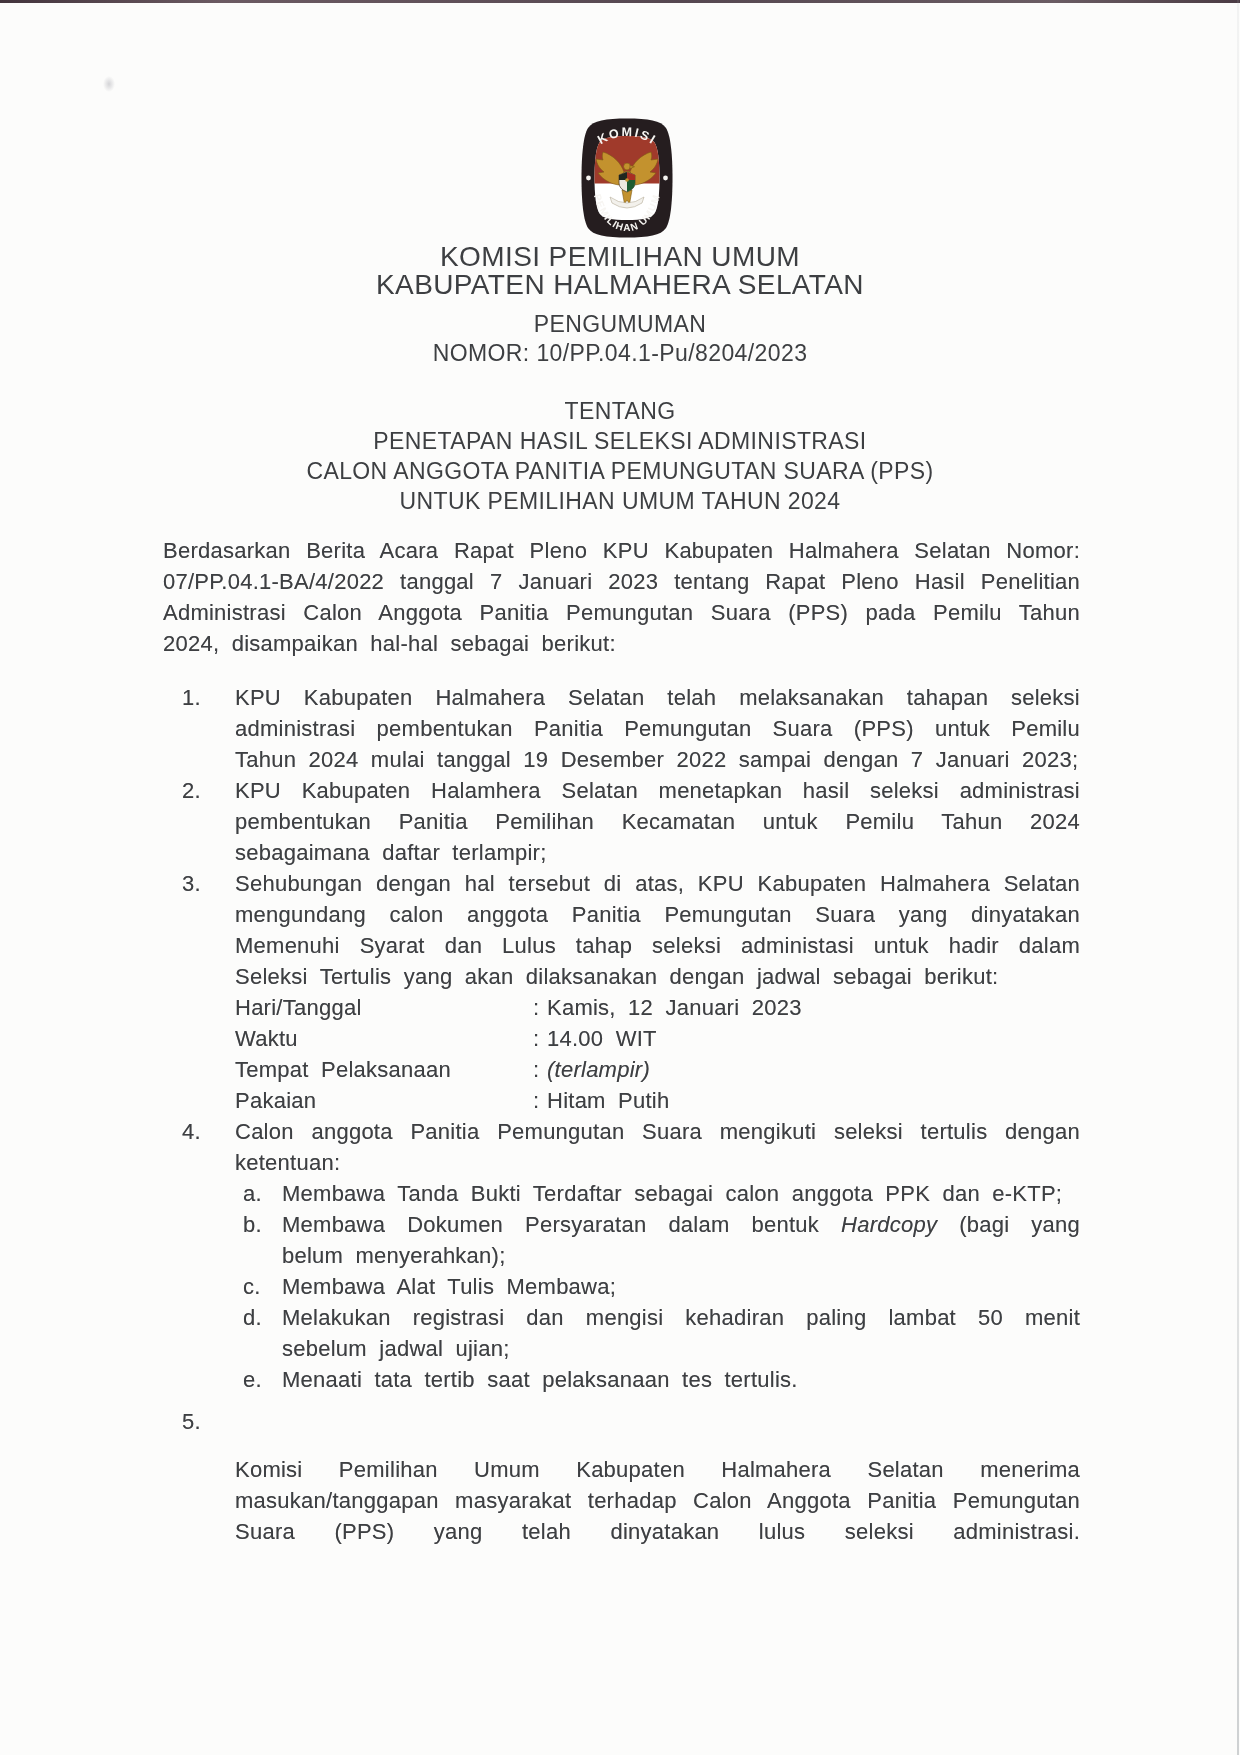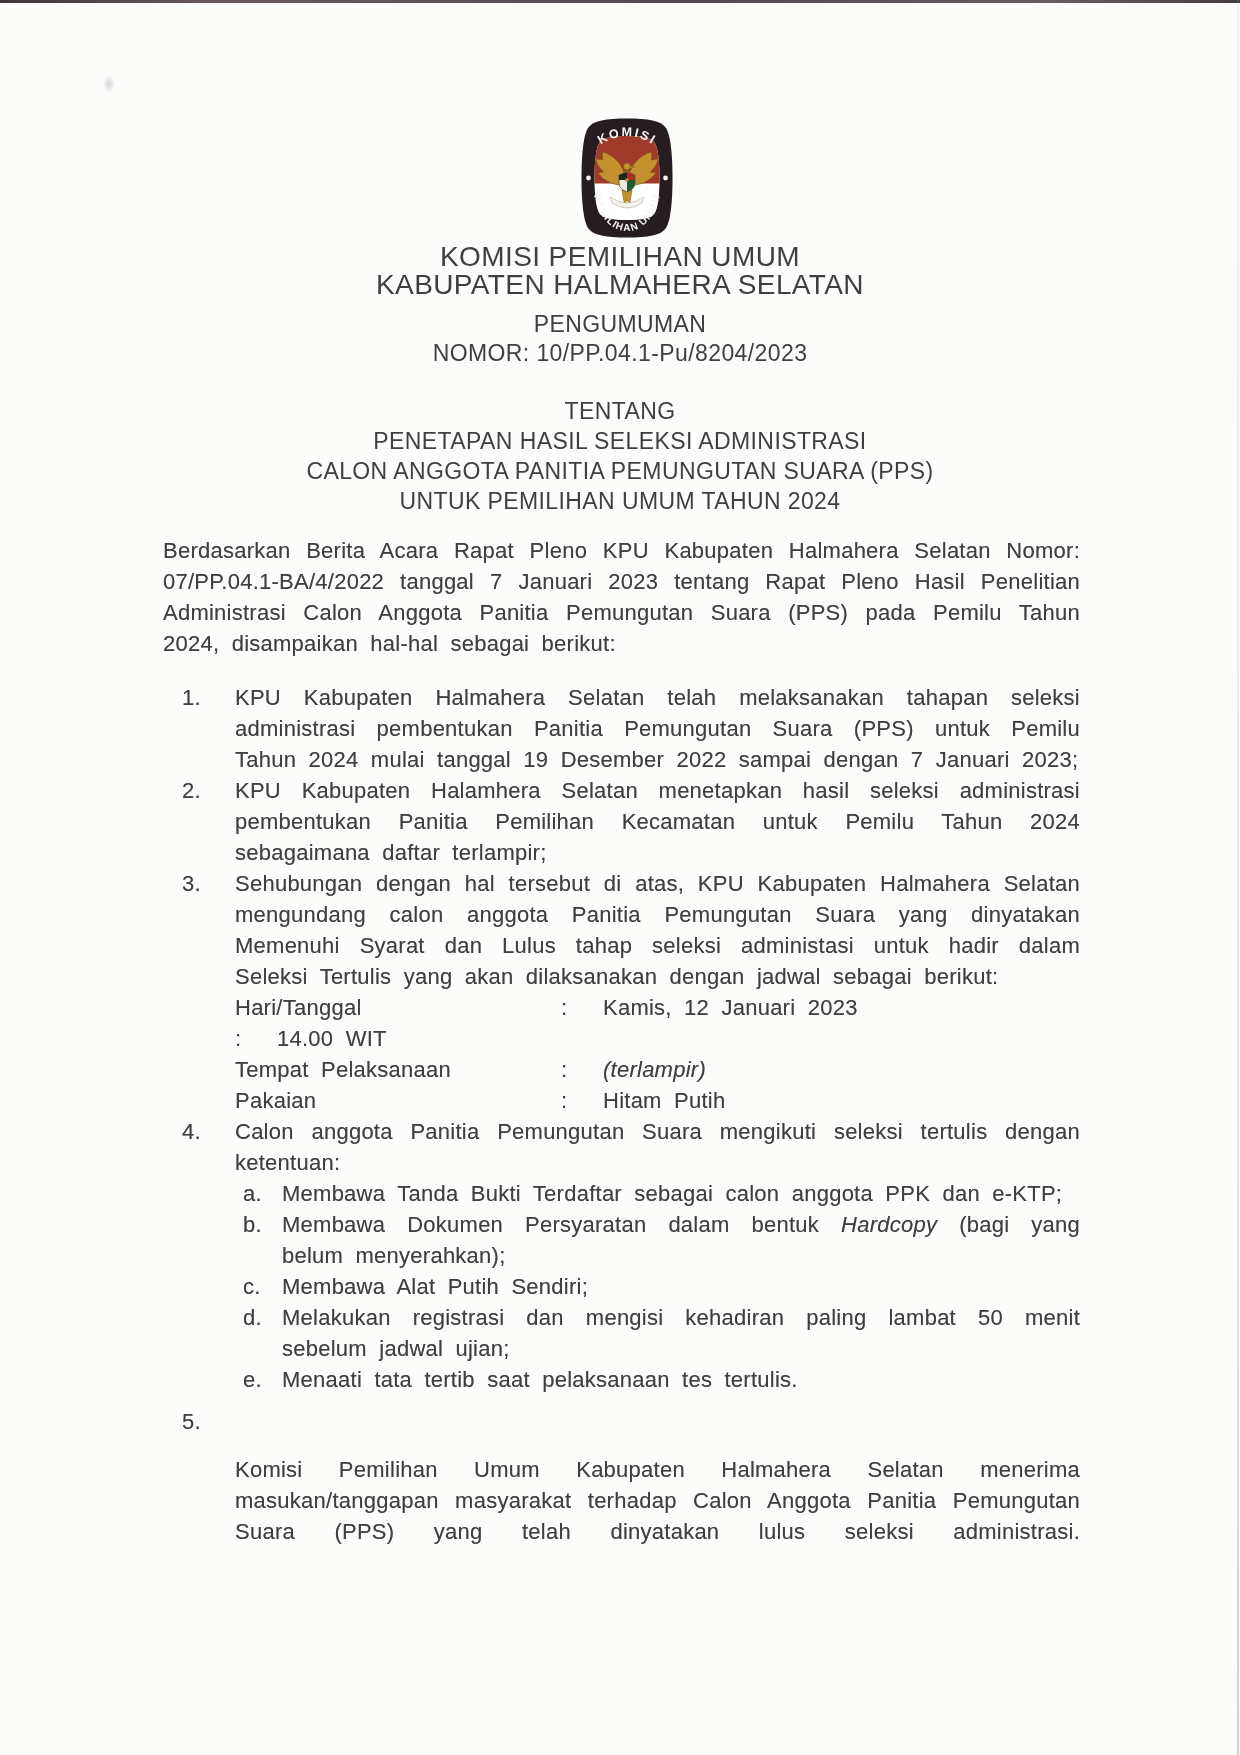--- a/index.html
+++ b/index.html
@@ -29,21 +29,21 @@
   .bt{font-size:22px;line-height:31px;letter-spacing:.25px;word-spacing:6px;
     text-shadow:0 0 .5px rgba(61,63,66,.45);}
   .intro{position:absolute;top:535px;left:163px;width:917px;text-align:justify;}
   .list{position:absolute;top:682px;left:182px;width:898px;}
   .item{display:flex;align-items:flex-start;}
   .num{width:53px;flex:none;}
   .ibody{flex:1;text-align:justify;min-width:0;}
   .item-last{margin-top:11px;}
   .item-last .ibody{text-align-last:justify;margin-top:48px;}
   
-  .srow{display:flex;gap:28px;}
+  .srow{display:flex;}
   .slabel{width:298px;flex:none;}
   .scolon{width:14px;flex:none;}
   .italic{font-style:italic;}
   
   .subs{margin-left:8px;}
   .sub{display:flex;align-items:flex-start;}
   .letter{width:39px;flex:none;}
   .sbody{flex:1;min-width:0;}
 </style>
 </head>
@@ -129,20 +129,21 @@
     <div class="item">
       <div class="num">3.</div>
       <div class="ibody">
         <span>Sehubungan dengan hal tersebut di atas, KPU Kabupaten Halmahera Selatan mengundang calon anggota Panitia Pemungutan Suara yang dinyatakan Memenuhi Syarat dan Lulus tahap seleksi administasi untuk hadir dalam Seleksi Tertulis yang akan dilaksanakan dengan jadwal sebagai berikut:</span>
         <div class="srow">
           <div class="slabel">Hari/Tanggal</div>
           <div class="scolon">:</div>
           <div class="svalue">Kamis, 12 Januari 2023</div>
         </div>
         <div class="srow">
+          <div class="slabel">Waktu</div>
           <div class="scolon">:</div>
           <div class="svalue">14.00 WIT</div>
         </div>
         <div class="srow">
           <div class="slabel">Tempat Pelaksanaan</div>
           <div class="scolon">:</div>
           <div class="svalue italic">(terlampir)</div>
         </div>
         <div class="srow">
           <div class="slabel">Pakaian</div>
@@ -160,21 +161,21 @@
           <div class="sub">
             <div class="letter">a.</div>
             <div class="sbody"><span>Membawa Tanda Bukti Terdaftar sebagai calon anggota PPK dan e-KTP;</span><span class="italic"></span><span></span></div>
           </div>
           <div class="sub">
             <div class="letter">b.</div>
             <div class="sbody"><span>Membawa Dokumen Persyaratan dalam bentuk </span><span class="italic">Hardcopy</span><span> (bagi yang belum menyerahkan);</span></div>
           </div>
           <div class="sub">
             <div class="letter">c.</div>
-            <div class="sbody"><span>Membawa Alat Putih Sendiri;</span><span class="italic"></span><span></span></div>
+            <div class="sbody"><span>Membawa Alat Tulis Membawa;</span><span class="italic"></span><span></span></div>
           </div>
           <div class="sub">
             <div class="letter">d.</div>
             <div class="sbody"><span>Melakukan registrasi dan mengisi kehadiran paling lambat 50 menit sebelum jadwal ujian;</span><span class="italic"></span><span></span></div>
           </div>
           <div class="sub">
             <div class="letter">e.</div>
             <div class="sbody"><span>Menaati tata tertib saat pelaksanaan tes tertulis.</span><span class="italic"></span><span></span></div>
           </div>
         </div>

